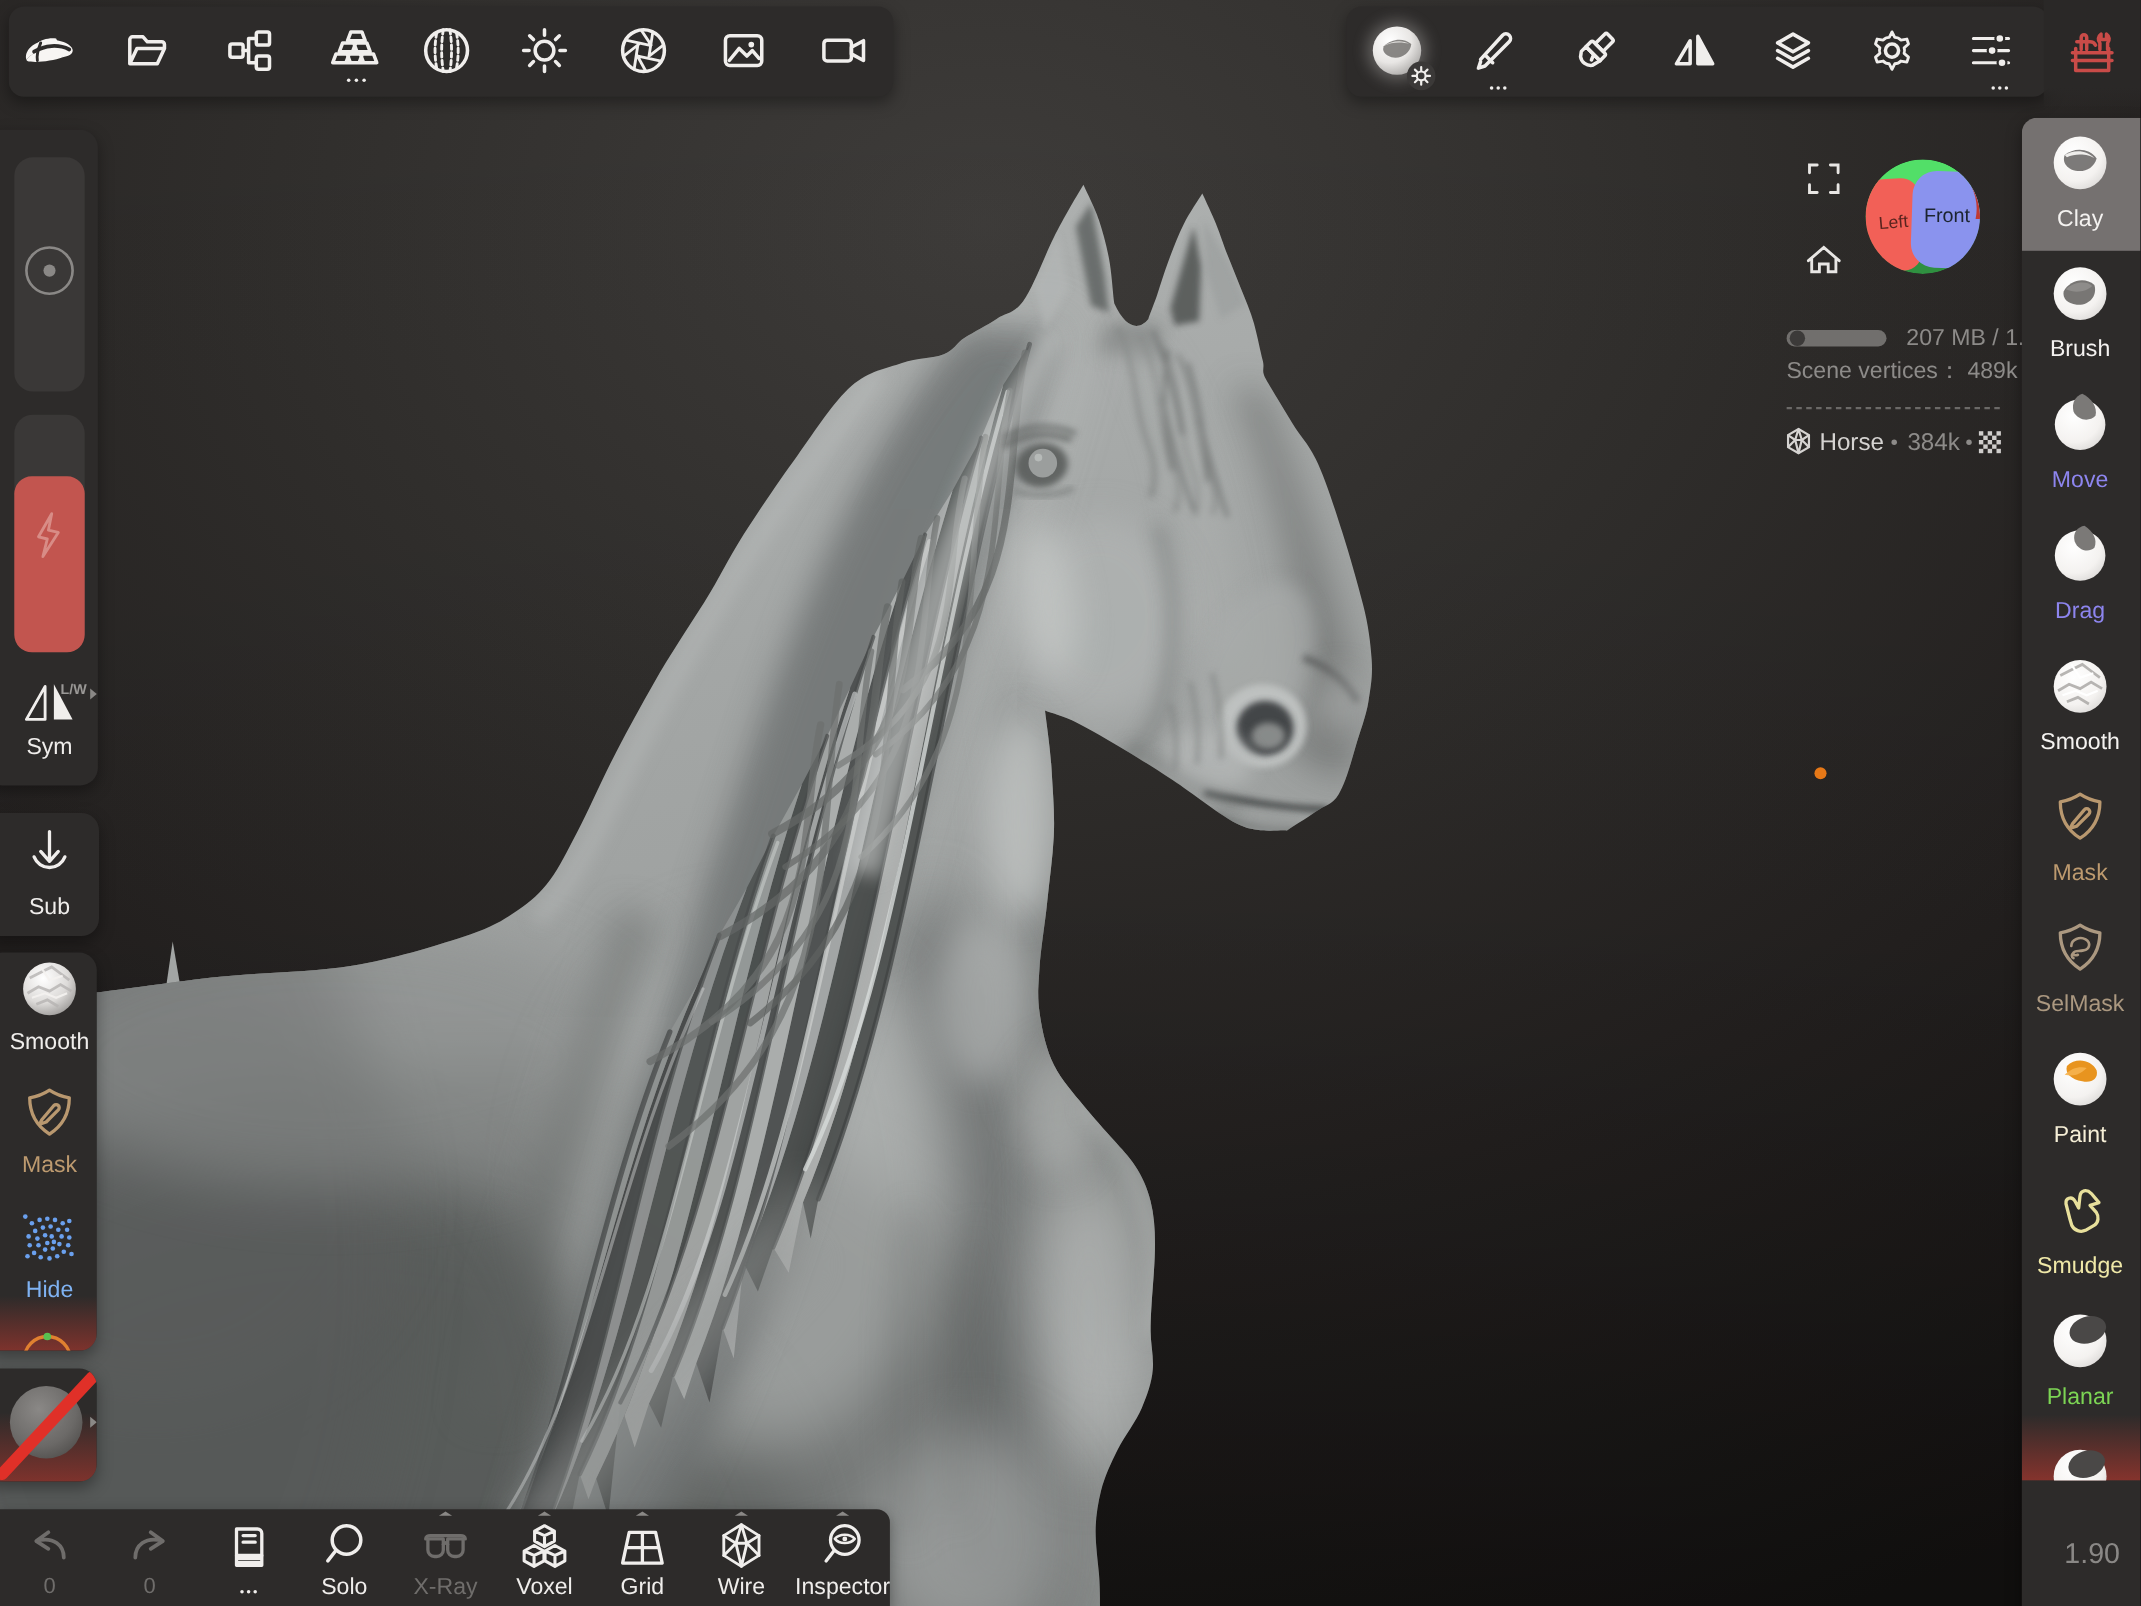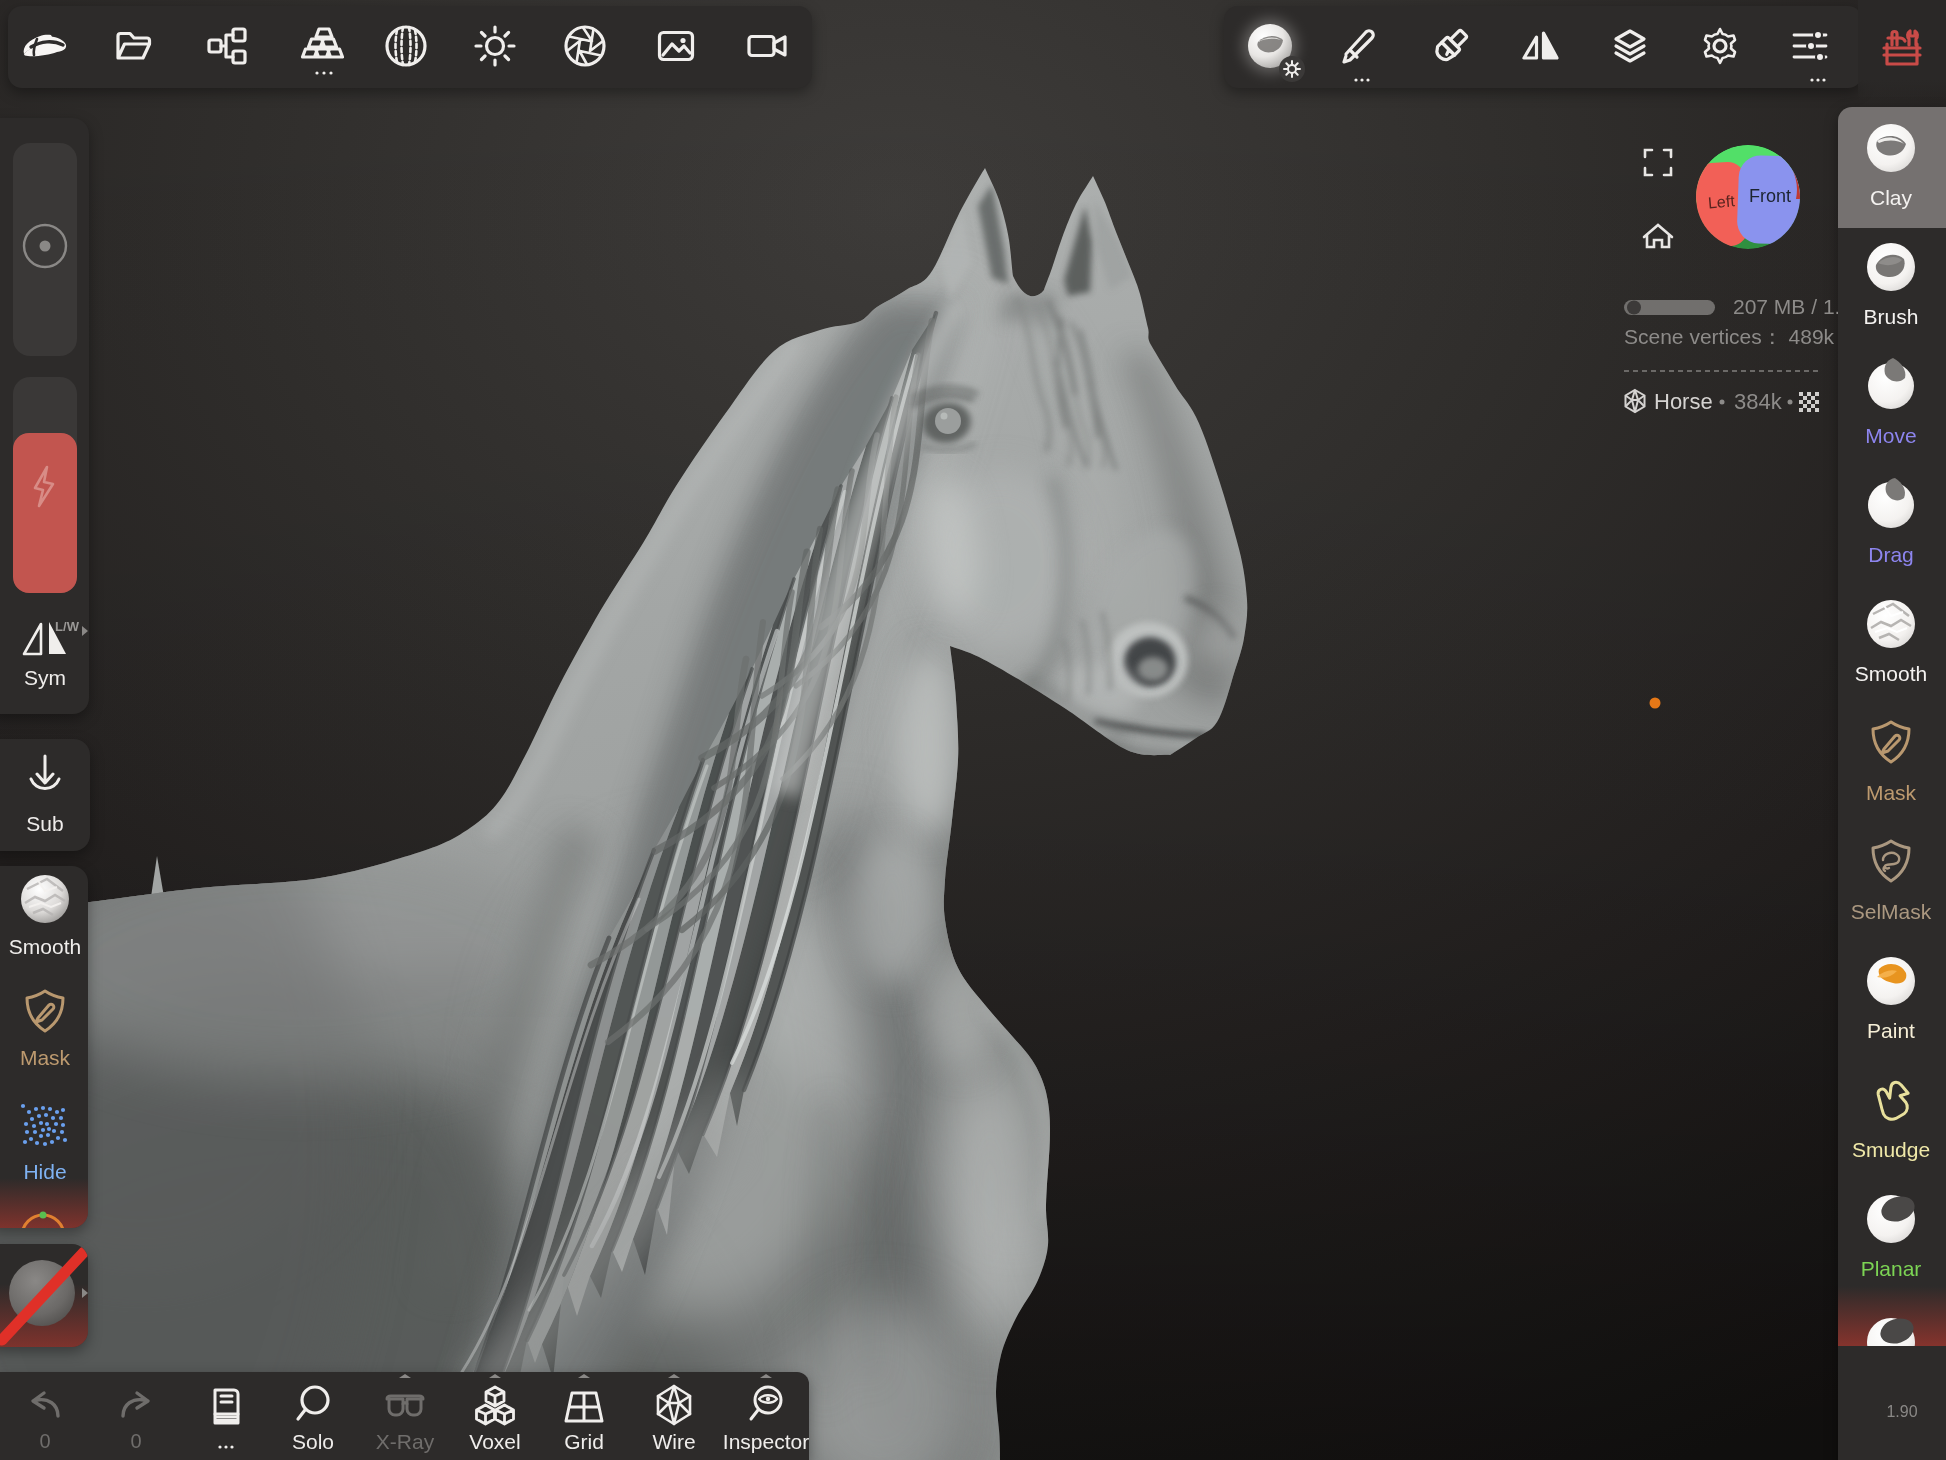--- a/index.html
+++ b/index.html
@@ -546,14 +546,14 @@
 <rect x="0" y="8" width="4" height="4"></rect>
         <rect x="8" y="8" width="4" height="4"></rect>
         <rect x="16" y="8" width="4" height="4"></rect>
 <rect x="4" y="12" width="4" height="4"></rect>
         <rect x="12" y="12" width="4" height="4"></rect>
 <rect x="0" y="16" width="4" height="4"></rect>
         <rect x="8" y="16" width="4" height="4"></rect>
         <rect x="16" y="16" width="4" height="4"></rect>
 </g>
 </svg>
-<div class="lbl" style="left:1902px;top:1412px;color:#8a8886;font-size:16px;">1.90</div>
+<div class="lbl" style="left:1902px;top:1412px;color:#8a8886;font-size:26px;">1.90</div>
 </div>
 
 </body></html>

